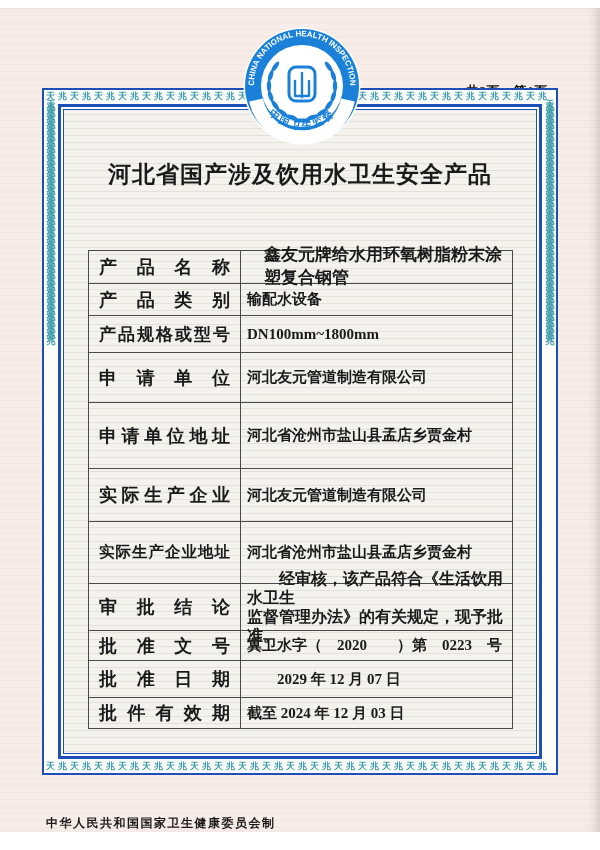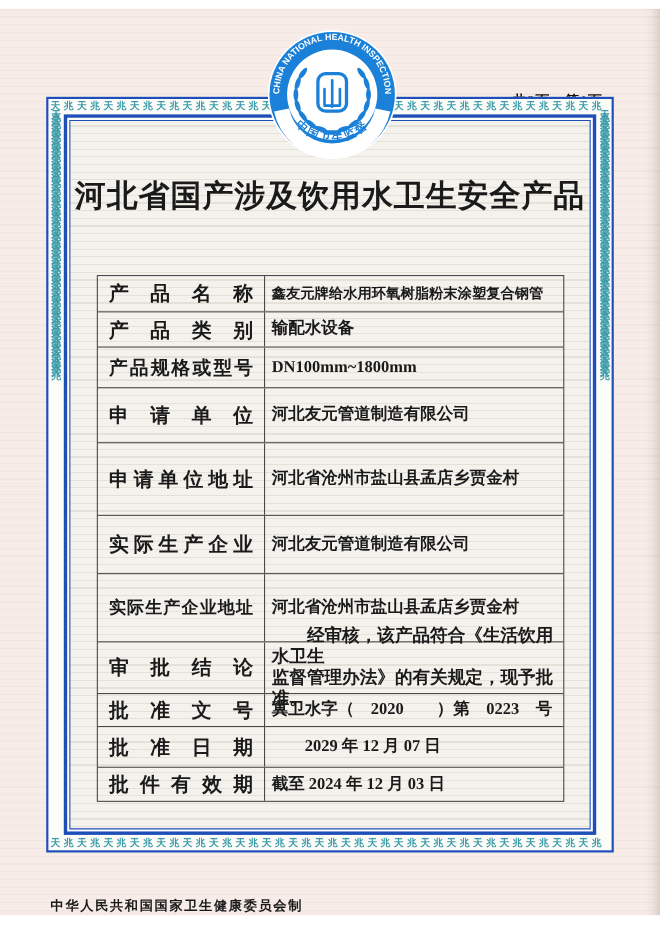--- a/index.html
+++ b/index.html
@@ -36,21 +36,21 @@
     border:3px solid #1e4eb8;
     box-shadow:inset 0 0 0 2px #ffffff, inset 0 0 0 3px #1e4eb8;
     background-color:#f4f2ec;
     background-image:repeating-linear-gradient(180deg, rgba(175,165,145,0.22) 0 1px, transparent 1px 7px);
   }
   
   .emblem{position:absolute;left:242px;top:18px;width:120px;height:120px;}
   
   .title{
     position:absolute;left:0;right:0;top:151px;text-align:center;
-    font-size:28px;font-weight:bold;letter-spacing:1px;
+    font-size:23px;font-weight:bold;letter-spacing:1px;
   }
   .subtitle{
     position:absolute;left:0;right:0;top:188px;text-align:center;
     font-size:38px;font-weight:bold;letter-spacing:7px;
   }
   
   .cert-table{
     position:absolute;left:88px;top:242px;width:425px;
     border:1px solid #4a4a4a;box-sizing:border-box;background:transparent;
   }
@@ -61,21 +61,21 @@
     display:flex;align-items:center;justify-content:space-between;
     padding:0 10px;font-weight:bold;font-size:18px;
   }
   .lbl.f17{font-size:17px;}
   .lbl.f15{font-size:15.5px;}
   .val{
     flex:1;display:flex;align-items:center;
     padding:0 6px;font-size:15px;font-weight:bold;white-space:pre-line;
     line-height:1.35;
   }
-  .val.f135{font-size:13px;}
+  .val.f135{font-size:17px;margin-left:17px;}
   .val.f13{font-size:16px;line-height:19px;}
   
   .footer{
     position:absolute;left:46px;top:807px;
     font-size:12px;font-weight:bold;letter-spacing:1.5px;
   }
 </style>
 </head>
 <body>
 

